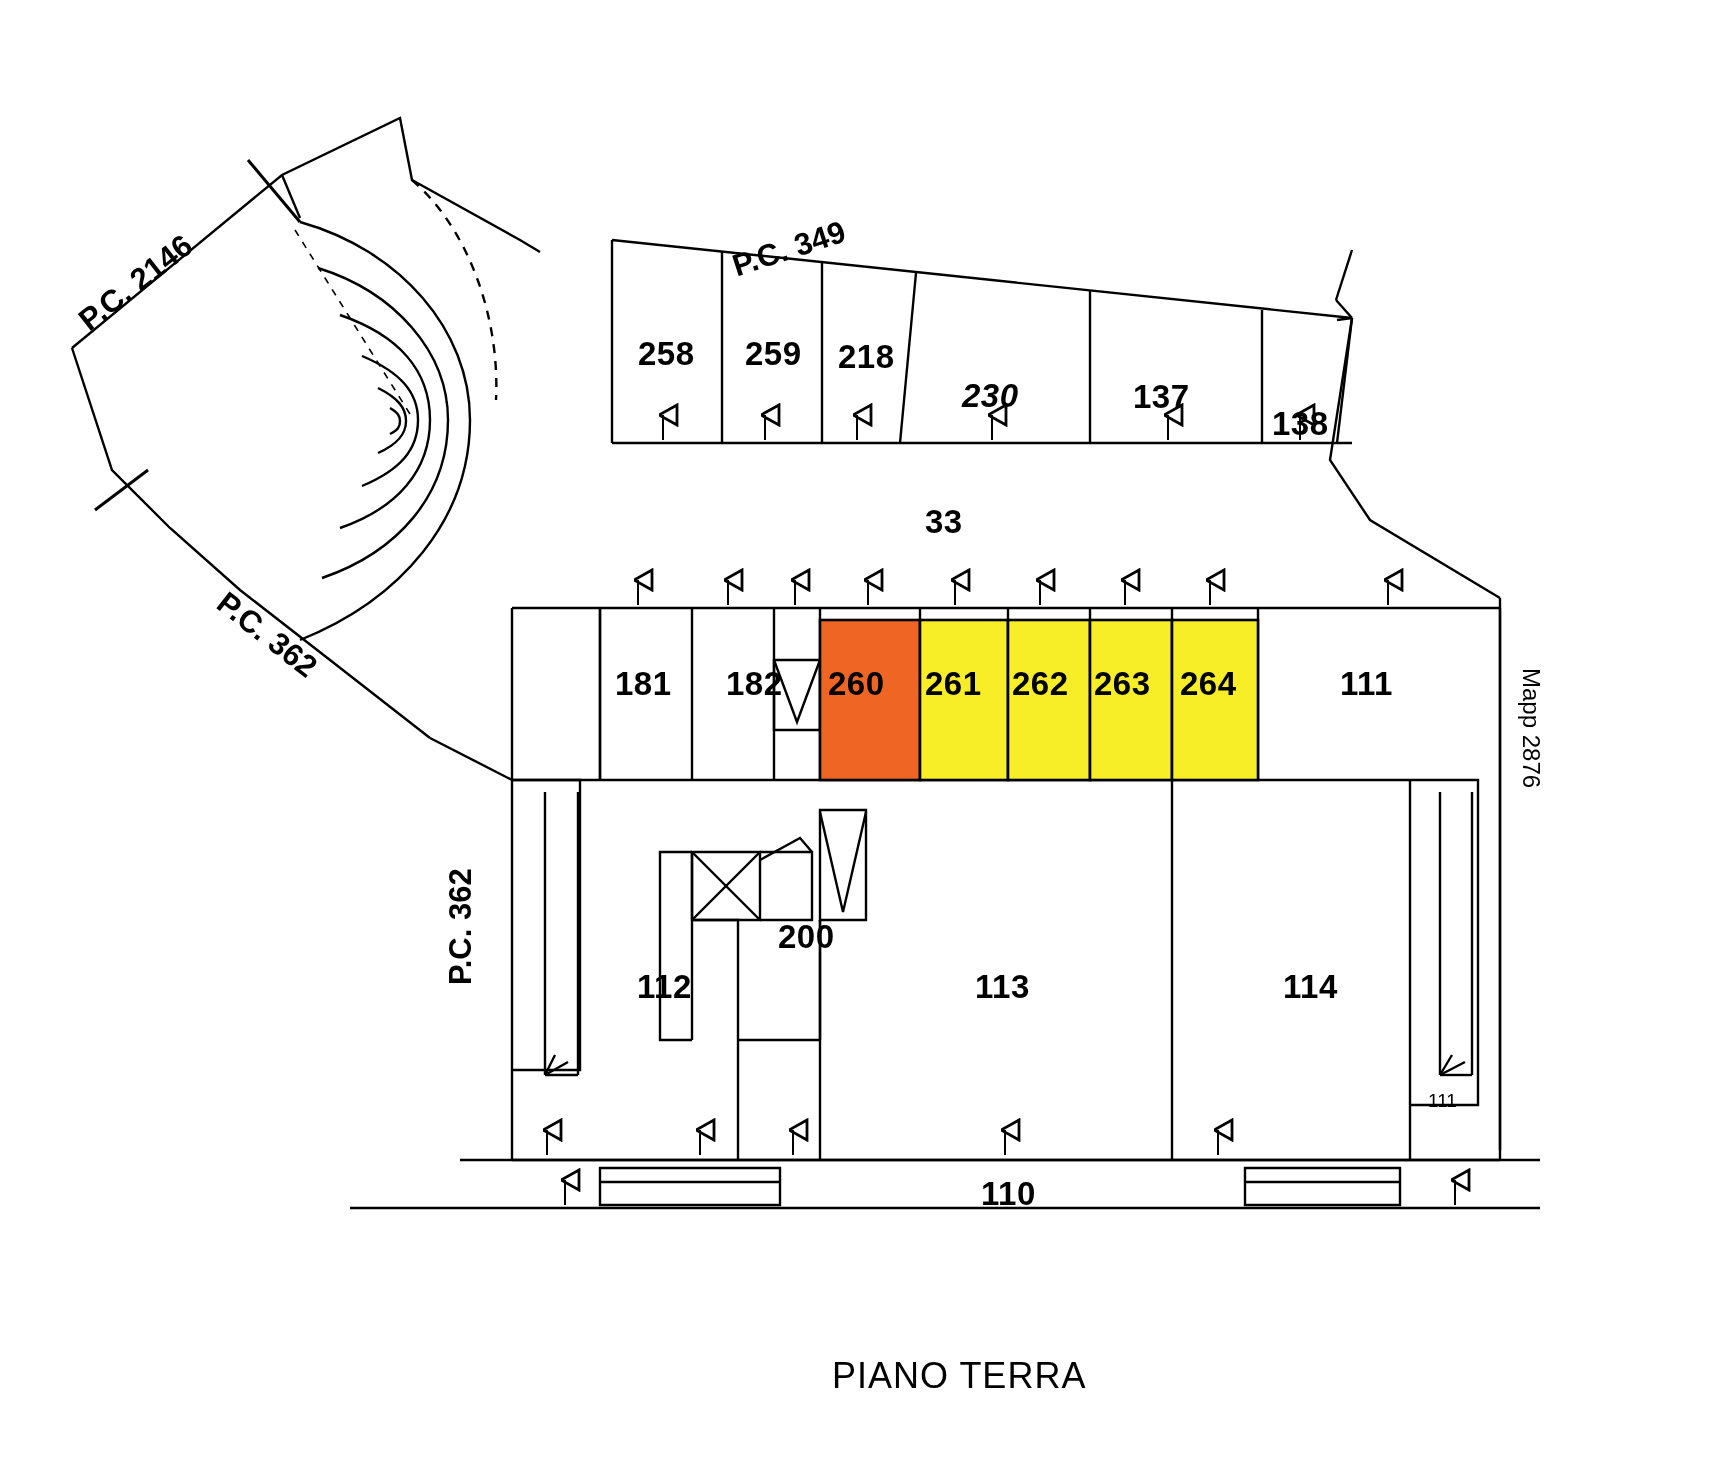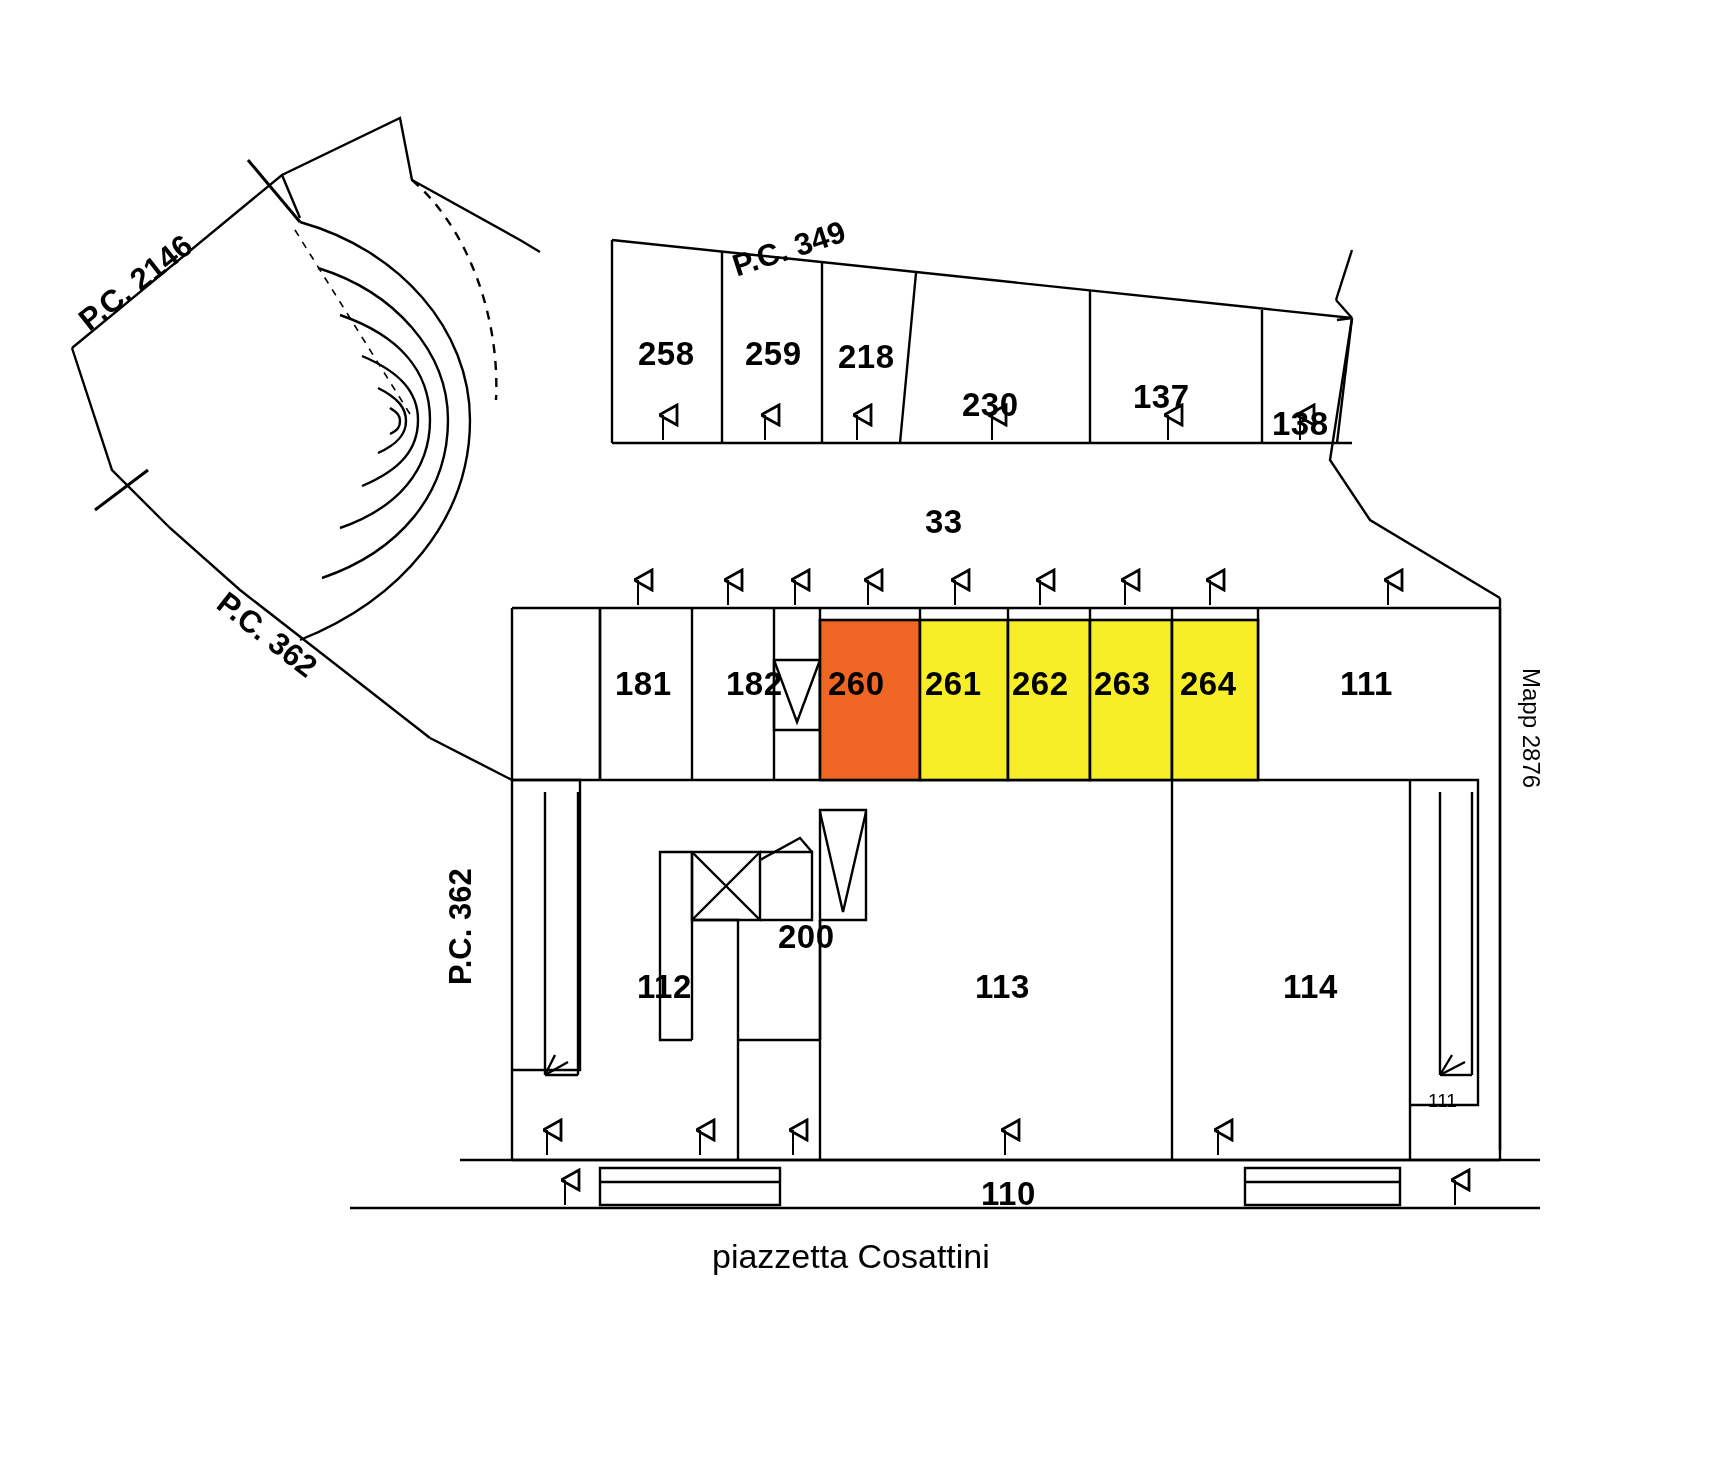--- a/index.html
+++ b/index.html
@@ -210,21 +210,21 @@
 
   <div class="lbl lbl-pc rot-p38" style="left:232px; top:585px;">P.C. 362</div>
 
   <div class="lbl lbl-pc rot-90" style="left:443px; top:985px;">P.C. 362</div>
 
   <div class="lbl lbl-tiny rot-90r" style="left:1545px; top:668px; font-size:24px;">Mapp 2876</div>
 
   <div class="lbl lbl-unit" style="left:638px; top:335px;">258</div>
   <div class="lbl lbl-unit" style="left:745px; top:335px;">259</div>
   <div class="lbl lbl-unit" style="left:838px; top:338px;">218</div>
-  <div class="lbl lbl-unit" style="left:962px; top:386px;">230</div>
+  <div class="lbl lbl-unit" style="left:962px; top:377px;font-style:italic;">230</div>
   <div class="lbl lbl-unit" style="left:1133px; top:378px;">137</div>
   <div class="lbl lbl-unit" style="left:1272px; top:405px;">138</div>
 
   <div class="lbl lbl-unit" style="left:925px; top:503px;">33</div>
 
   <div class="lbl lbl-unit" style="left:615px; top:665px;">181</div>
   <div class="lbl lbl-unit" style="left:726px; top:665px;text-align:right;">182</div>
   <div class="lbl lbl-unit" style="left:828px; top:665px;">260</div>
   <div class="lbl lbl-unit" style="left:925px; top:665px;">261</div>
   <div class="lbl lbl-unit" style="left:1012px; top:665px;">262</div>
@@ -232,15 +232,15 @@
   <div class="lbl lbl-unit" style="left:1180px; top:665px;">264</div>
   <div class="lbl lbl-unit" style="left:1340px; top:665px;">111</div>
 
   <div class="lbl lbl-unit" style="left:637px; top:968px;">112</div>
   <div class="lbl lbl-unit" style="left:765px; top:918px;margin-left:13px;">200</div>
   <div class="lbl lbl-unit" style="left:975px; top:968px;">113</div>
   <div class="lbl lbl-unit" style="left:1283px; top:968px;">114</div>
   <div class="lbl lbl-tiny" style="left:1428px; top:1090px;">111</div>
   <div class="lbl lbl-unit" style="left:945px; top:1175px;margin-left:36px;">110</div>
 
-  <div class="lbl lbl-street" style="left:712px; top:1237px;">piazzetta Cosattini</div>
+  <div class="lbl lbl-title" style="left:832px; top:1355px;">PIANO TERRA</div>
 
 </div>
 
 </body></html>

